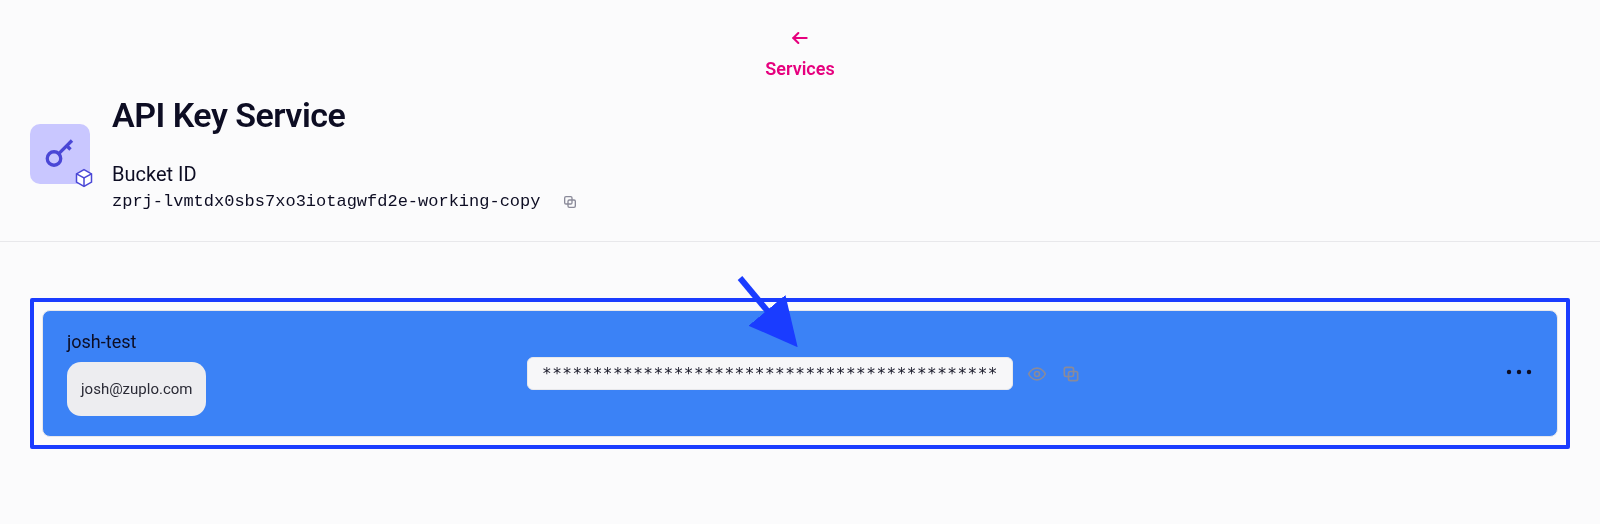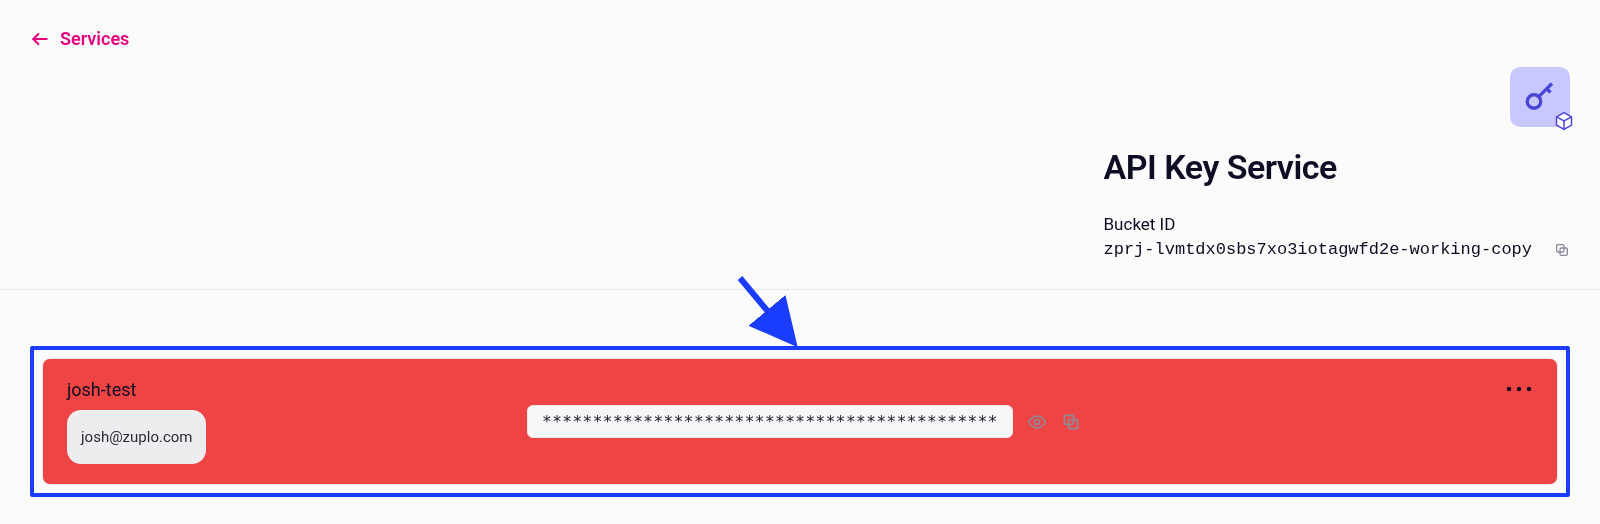--- a/index.html
+++ b/index.html
@@ -13,41 +13,41 @@
     }
     .header-section {
       padding: 28px 30px 30px 30px;
       border-bottom: 1px solid #e8e8eb;
     }
     .breadcrumb {
       display: flex;
       align-items: center;
       gap: 10px;
       margin-bottom: 18px;
+      flex-direction: column;
     }
     .back-arrow {
       width: 20px;
       height: 20px;
       color: #e6007e;
       cursor: pointer;
       display: flex;
       align-items: center;
       justify-content: center;
     }
     .breadcrumb-text {
       color: #e6007e;
       font-weight: 600;
       font-size: 18px;
       cursor: pointer;
     }
     .title-row {
       display: flex;
-      align-items: flex-end;
+      align-items: center;
       gap: 22px;
-      flex-direction: column;
     }
     .service-icon {
       width: 60px;
       height: 60px;
       background: #c9c7ff;
       border-radius: 10px;
       display: flex;
       align-items: center;
       justify-content: center;
       position: relative;
@@ -69,21 +69,21 @@
     }
     .title-text h1 {
       font-size: 34px;
       font-weight: 600;
       color: #0d0d23;
       letter-spacing: -0.5px;
       margin-bottom: 16px;
       line-height: 1.1;
     }
     .bucket-label {
-      font-size: 17px;
+      font-size: 20px;
       color: #0d0d23;
       margin-bottom: 6px;
       margin-top: 28px;
     }
     .bucket-id-row {
       display: flex;
       align-items: center;
       gap: 22px;
       font-family: "SFMono-Regular", Consolas, "Liberation Mono", Menlo, monospace;
       font-size: 17px;
@@ -120,25 +120,26 @@
       color: #0d0d23;
       cursor: pointer;
       font-family: inherit;
     }
     .consumer-card-wrap {
       border: 4px solid #1a3cff;
       border-radius: 2px;
       padding: 8px;
     }
     .consumer-card {
-      background: #ef4444;
+      background: #3b82f6;
       border: 1px solid #e8e8eb;
       border-radius: 8px;
       padding: 20px 24px;
       display: flex;
+      align-items: center;
     }
     .consumer-left {
       flex: 0 0 auto;
       width: 460px;
     }
     .consumer-name {
       font-size: 18px;
       color: #0d0d23;
       margin-bottom: 10px;
     }

